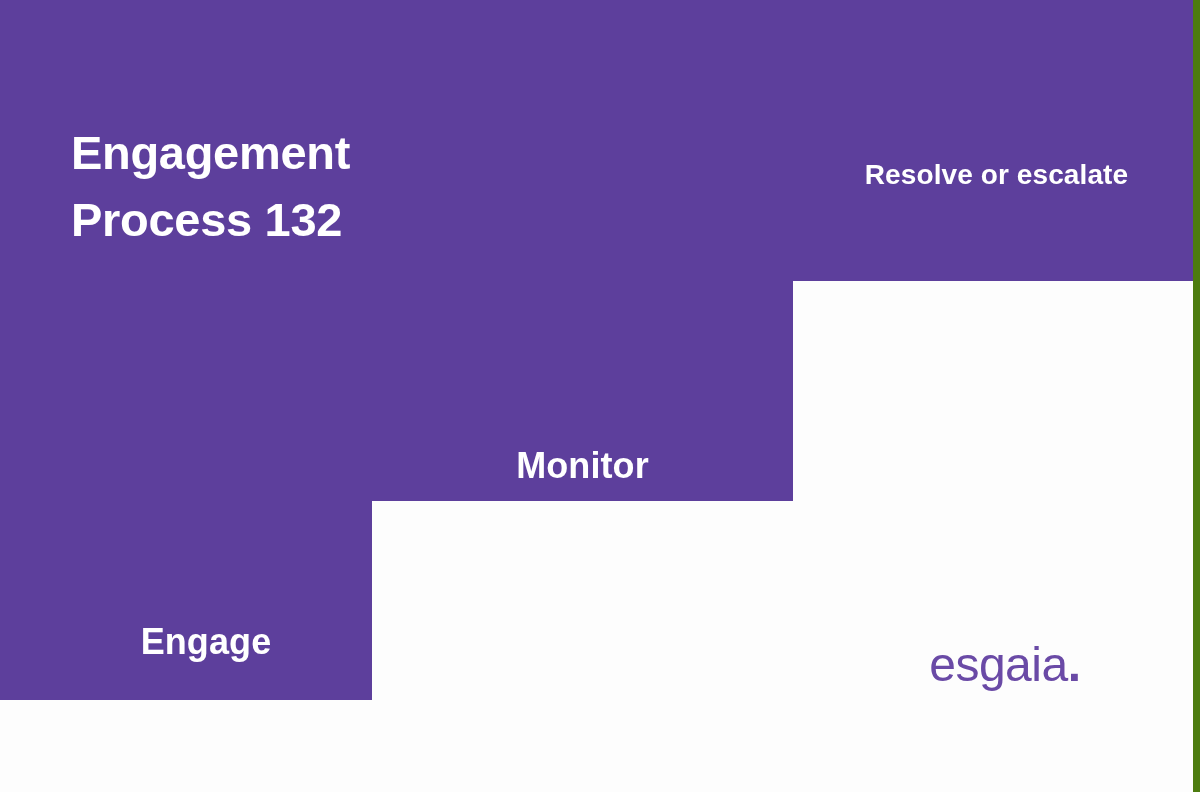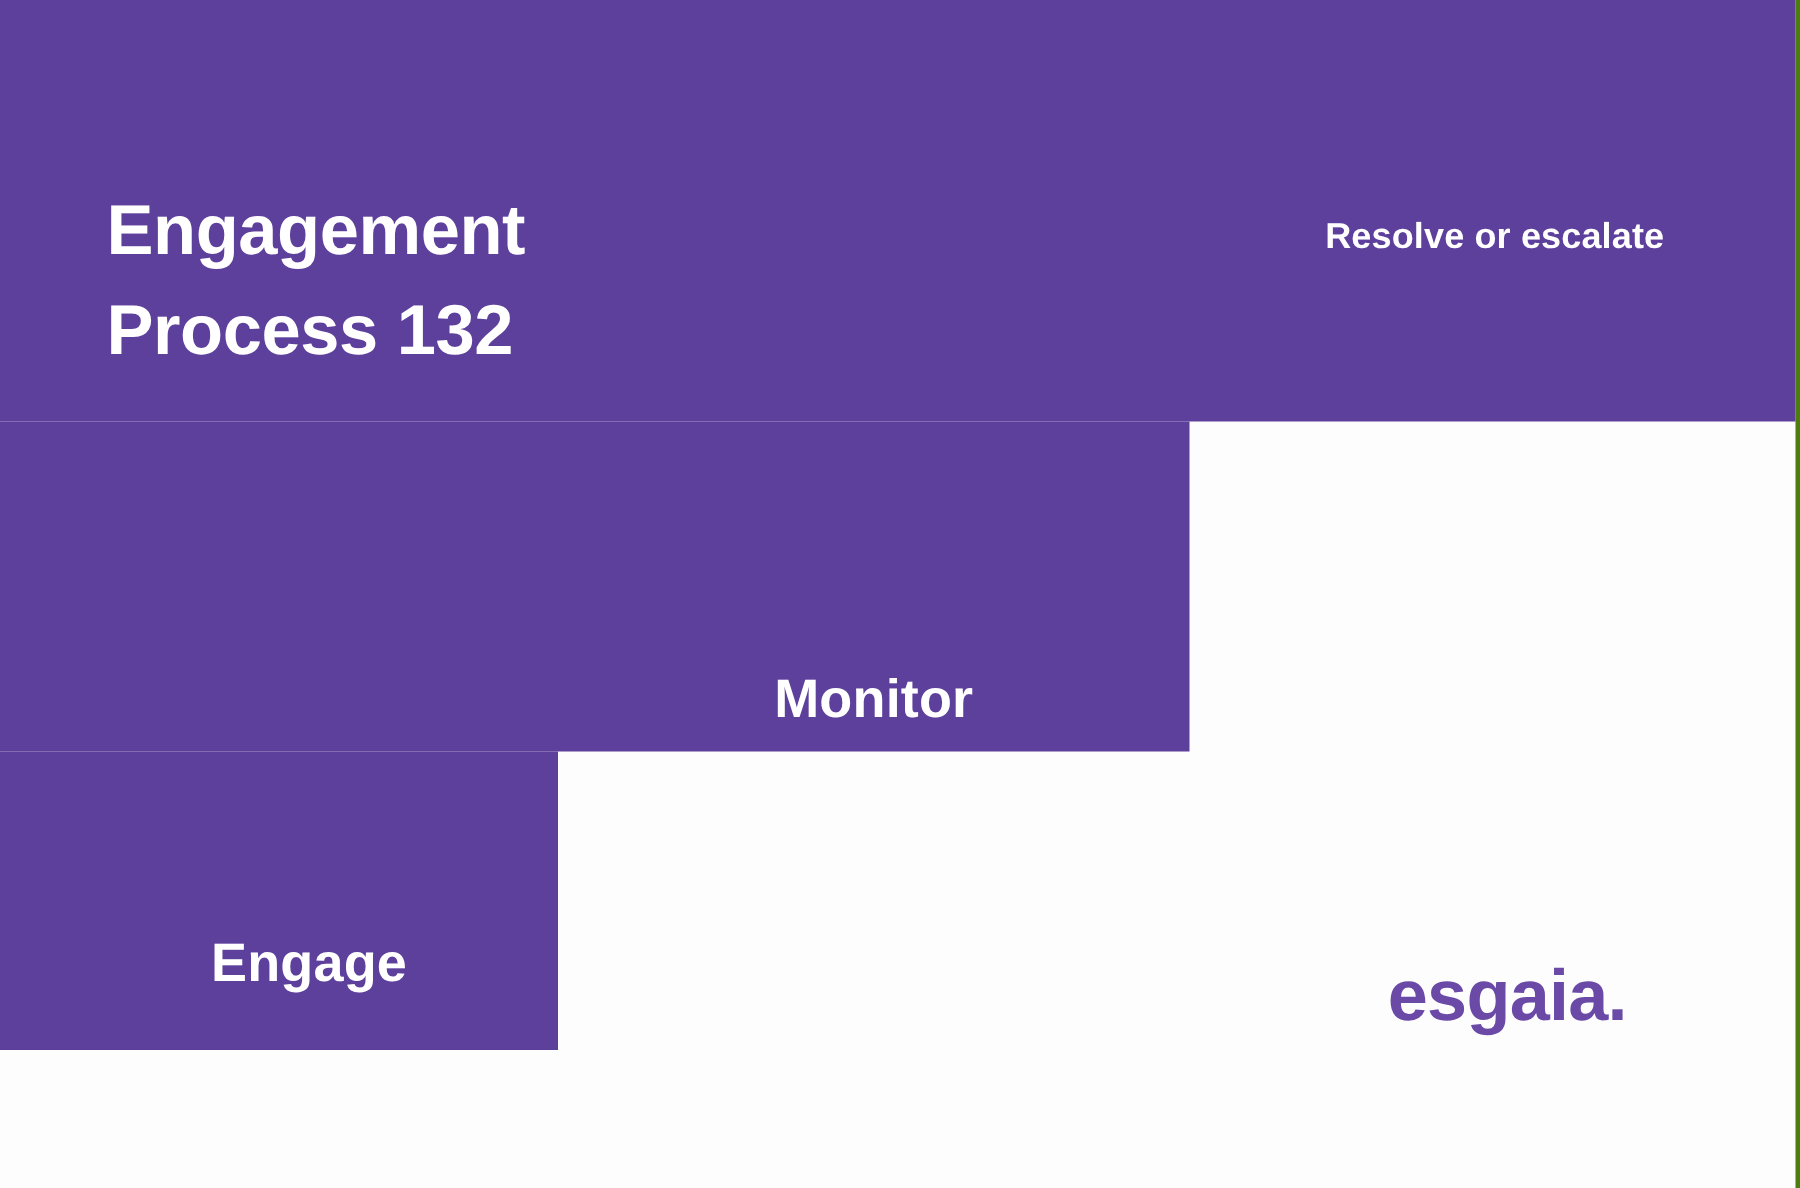--- a/index.html
+++ b/index.html
@@ -14,21 +14,21 @@
     font-family: "Liberation Sans", sans-serif;
     background: #fdfdfd;
   }
 
   #slide {
     position: relative;
     width: 1200px;
     height: 792px;
     background: #fdfdfd;
     box-sizing: border-box;
-    border-right: 3px solid #4d7c0f;
+    border-right: 7px solid #4d7c0f;
     overflow: hidden;
   }
 
   
   .stair-mass {
     position: absolute;
     left: 0;
     top: 0;
     width: 1200px;
     height: 792px;
@@ -95,38 +95,38 @@
   }
   .label-monitor {
     left: 372px;
     top: 420px;
     width: 421px;
     font-size: 36px;
     margin-top: 24px;
   }
   .label-resolve {
     left: 830px;
-    top: 143px;
+    top: 158px;
     width: 333px;
-    font-size: 24px;
+    font-size: 28px;
   }
 
   
   .brand {
     position: absolute;
     right: 112px;
     top: 641px;
     z-index: 6;
     display: flex;
     align-items: baseline;
   }
   .brand-word {
     color: #6a4aa6;
     font-size: 48px;
-    font-weight: 700;
+    font-weight: 400;
     letter-spacing: -0.5px;
     line-height: 1;
   }
   .brand-dot {
     color: #6a4aa6;
     font-size: 48px;
     font-weight: 600;
     line-height: 1;
   }
 </style>

